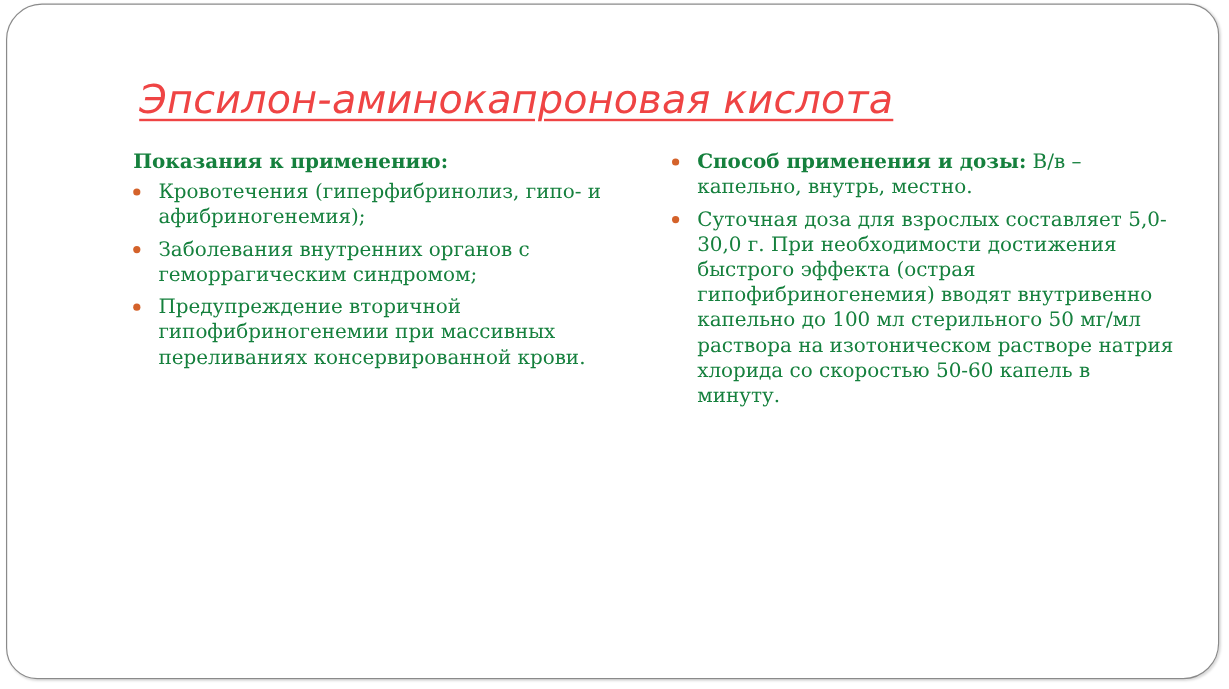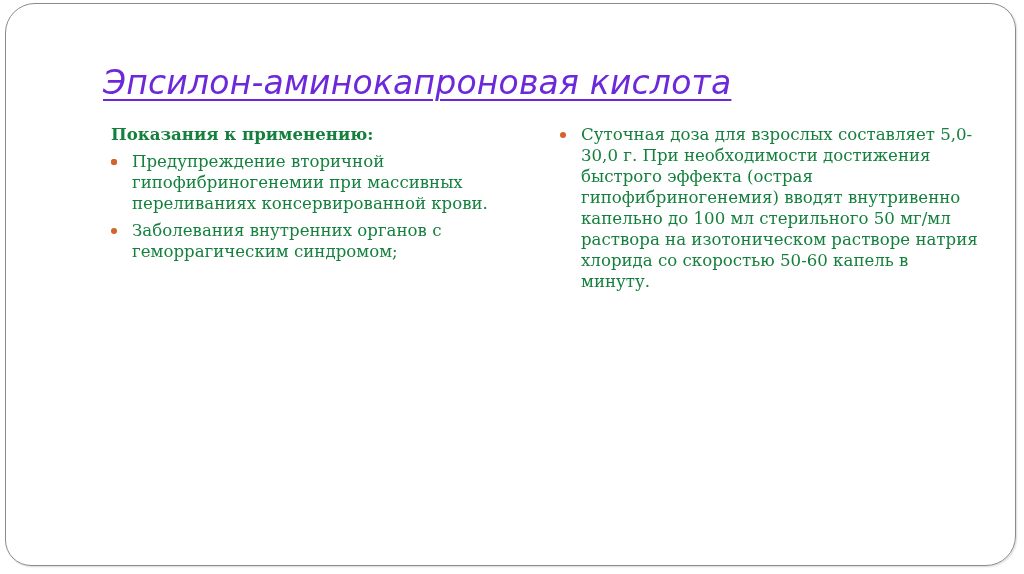--- a/index.html
+++ b/index.html
@@ -5,23 +5,23 @@
   html, body { margin:0; padding:0; background:#ffffff; }
   body { width:1024px; height:574px; position:relative; overflow:hidden; font-family:"DejaVu Serif", serif; }
   .frame {
     position:absolute; left:5px; top:3px; width:1011px; height:563px;
     border:1.5px solid #8a8a8a;
     border-radius:30px 26px 30px 26px;
     box-sizing:border-box;
     box-shadow: 1px 1px 2px rgba(0,0,0,0.15);
   }
   .title {
-    position:absolute; left:103px; top:63px;
+    position:absolute; left:116px; top:63px;
     font-family:"DejaVu Sans", sans-serif; font-style:italic;
-    font-size:33px; color:#6d28d9; text-decoration:underline;
+    font-size:33px; color:#ef4444; text-decoration:underline;
     text-decoration-thickness:2px; text-underline-offset:5px;
     letter-spacing:0.2px; white-space:nowrap;
   }
   .col { position:absolute; top:124px; color:#15803d; font-size:16.6px; line-height:21px; }
   .col.left { left:111px; width:420px; }
   .col.right { left:560px; width:420px; }
   .heading { font-weight:bold; margin-bottom:4px; }
   ul { list-style:none; margin:0; padding:0; }
   li { position:relative; padding-left:21px; margin-bottom:6px; }
   li .bullet {
@@ -32,23 +32,24 @@
 </head>
 <body>
 
 <div class="frame"></div>
 
 <div class="title">Эпсилон-аминокапроновая кислота</div>
 
 <div class="col left">
   <div class="heading">Показания к применению:</div>
   <ul>
-    <li><span class="bullet" style="background: rgb(212, 98, 42);"></span></li>
+    <li><span class="bullet" style="background: rgb(212, 98, 42);"></span><span>Кровотечения (гиперфибринолиз, гипо- и афибриногенемия);</span></li>
+    <li><span class="bullet" style="background: rgb(212, 98, 42);"></span><span>Заболевания внутренних органов с геморрагическим синдромом;</span></li>
     <li><span class="bullet" style="background: rgb(212, 98, 42);"></span><span>Предупреждение вторичной гипофибриногенемии при массивных переливаниях консервированной крови.</span></li>
-    <li><span class="bullet" style="background: rgb(212, 98, 42);"></span><span>Заболевания внутренних органов с геморрагическим синдромом;</span></li>
   </ul>
 </div>
 
 <div class="col right">
   <ul>
+    <li><span class="bullet" style="background: rgb(212, 98, 42);"></span><span class="b">Способ применения и дозы:</span><span> В/в – капельно, внутрь, местно.</span></li>
     <li><span class="bullet" style="background: rgb(212, 98, 42);"></span><span> Суточная доза для взрослых составляет 5,0-30,0 г. При необходимости достижения быстрого эффекта (острая гипофибриногенемия) вводят внутривенно капельно до 100 мл стерильного 50 мг/мл раствора на изотоническом растворе натрия хлорида со скоростью 50-60 капель в минуту.</span></li>
   </ul>
 </div>
 
 </body></html>

